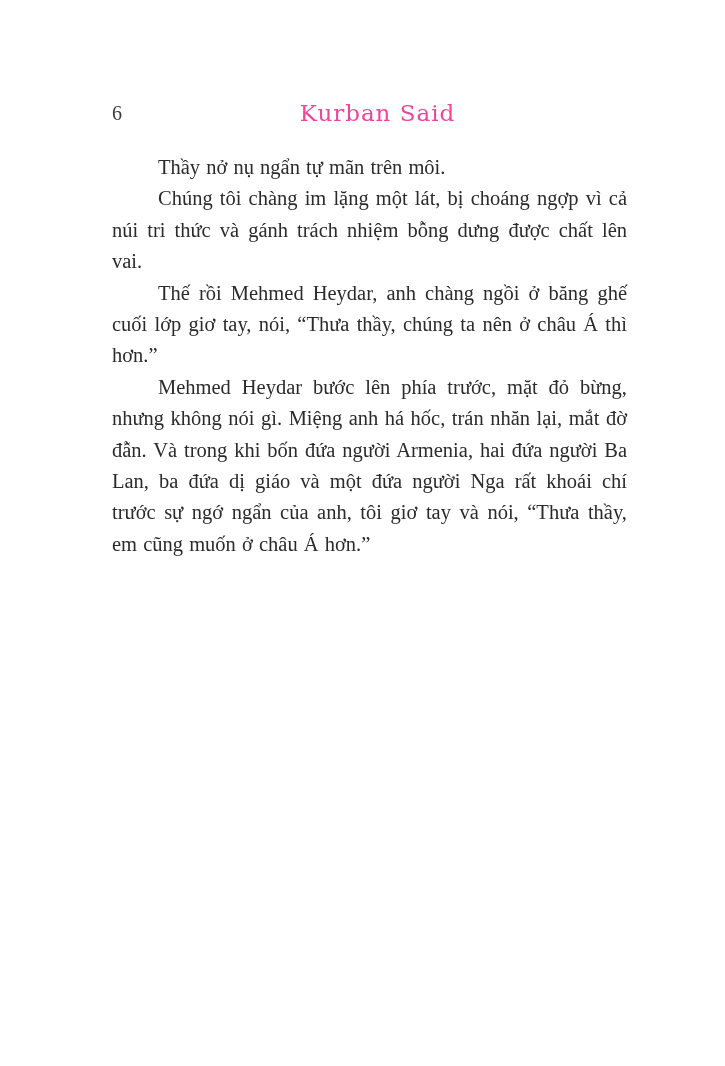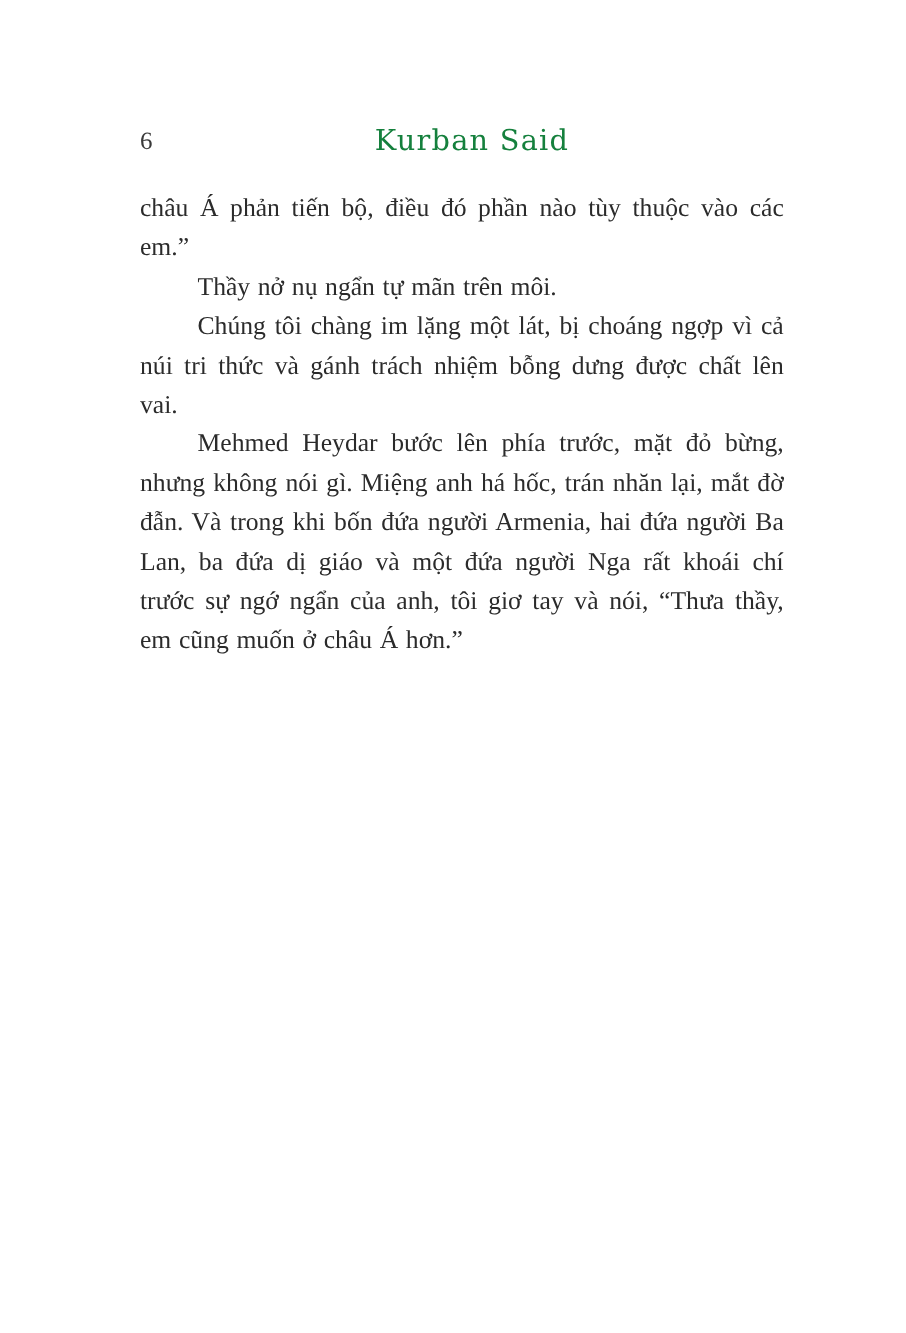--- a/index.html
+++ b/index.html
@@ -39,21 +39,21 @@
     color: #3a3a3a;
   }
   .running-title {
     position: absolute;
     left: 16px;
     right: 0;
     top: 0;
     text-align: center;
     font-size: 23px;
     letter-spacing: 1px;
-    color: #15803d;
+    color: #ec4899;
     font-family: "DejaVu Serif", "Liberation Serif", serif;
   }
   .body-text p {
     margin: 0;
     font-size: 20.5px;
     line-height: 31.4px;
     text-align: justify;
     color: #2b2b2b;
     word-spacing: 1px;
   }
@@ -64,19 +64,19 @@
 </head>
 <body>
 
 <div class="page">
   <div class="content">
     <div class="page-header">
       <span class="page-number">6</span>
       <span class="running-title">Kurban Said</span>
     </div>
     <div class="body-text" id="paragraphs">
-        <p>châu Á phản tiến bộ, điều đó phần nào tùy thuộc vào các em.”</p>
         <p class="indent">Thầy nở nụ ngẩn tự mãn trên môi.</p>
         <p class="indent">Chúng tôi chàng im lặng một lát, bị choáng ngợp vì cả núi tri thức và gánh trách nhiệm bỗng dưng được chất lên vai.</p>
+        <p class="indent">Thế rồi Mehmed Heydar, anh chàng ngồi ở băng ghế cuối lớp giơ tay, nói, “Thưa thầy, chúng ta nên ở châu Á thì hơn.”</p>
         <p class="indent">Mehmed Heydar bước lên phía trước, mặt đỏ bừng, nhưng không nói gì. Miệng anh há hốc, trán nhăn lại, mắt đờ đẫn. Và trong khi bốn đứa người Armenia, hai đứa người Ba Lan, ba đứa dị giáo và một đứa người Nga rất khoái chí trước sự ngớ ngẩn của anh, tôi giơ tay và nói, “Thưa thầy, em cũng muốn ở châu Á hơn.”</p>
       </div>
   </div>
 </div>
 
 </body></html>

